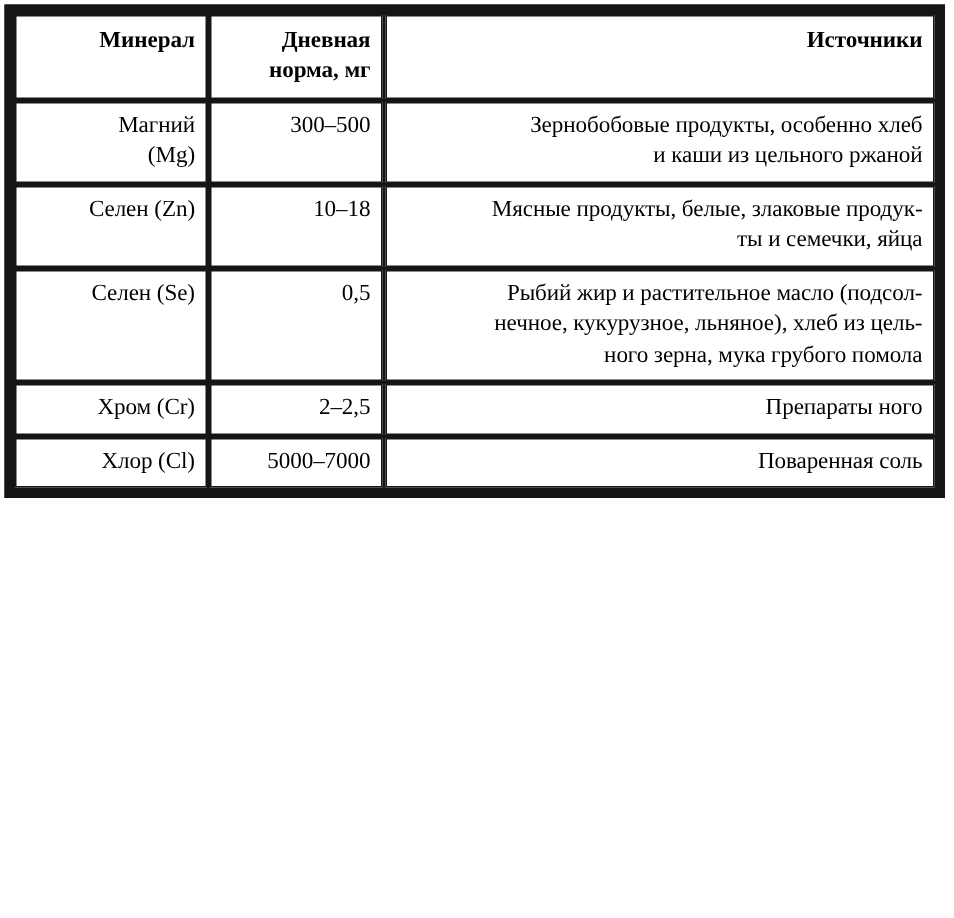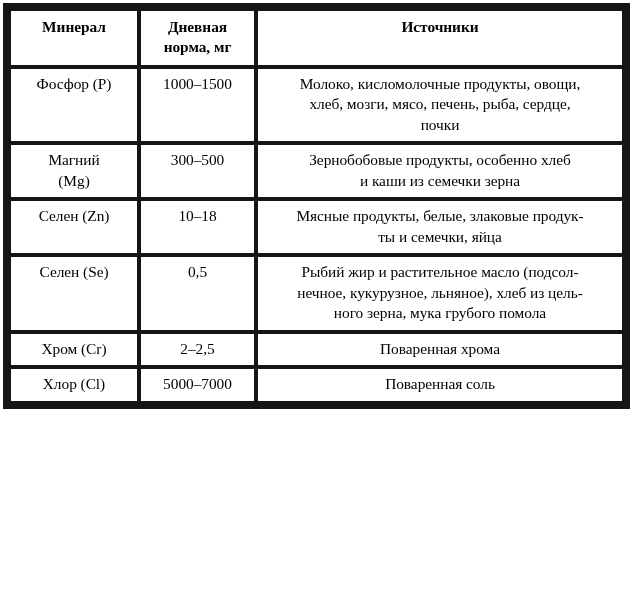--- a/index.html
+++ b/index.html
@@ -36,21 +36,21 @@
   }
 
   table.mineral-table td,
   table.mineral-table th {
     background: #ffffff;
     border: 1px solid #151515;
     vertical-align: top;
     padding: 5px 7px 6px 7px;
     font-size: 15.4px;
     line-height: 1.33;
-    text-align: center;
+    text-align: right;
     font-weight: normal;
     letter-spacing: -0.05px;
   }
 
   table.mineral-table th {
     font-weight: bold;
     padding-top: 6px;
     padding-bottom: 7px;
   }
 
@@ -84,42 +84,29 @@
 норма, мг</span>
         </th>
         <th>
           <span class="cell-text hdr-two-line">Источники</span>
         </th>
       </tr>
     </thead>
     <tbody>
       <tr>
         <td>
-            <span class="cell-text">Фосфор (P)</span>
-          </td>
-        <td>
-            <span class="cell-text">1000–1500</span>
-          </td>
-        <td>
-            <span class="cell-text">Молоко, кисломолочные продукты, овощи,
-хлеб, мозги, мясо, печень, рыба, сердце,
-почки</span>
-          </td>
-      </tr>
-      <tr>
-        <td>
             <span class="cell-text">Магний
 (Mg)</span>
           </td>
         <td>
             <span class="cell-text">300–500</span>
           </td>
         <td>
             <span class="cell-text">Зернобобовые продукты, особенно хлеб
-и каши из семечки зерна</span>
+и каши из цельного ржаной</span>
           </td>
       </tr>
       <tr>
         <td>
             <span class="cell-text">Селен (Zn)</span>
           </td>
         <td>
             <span class="cell-text">10–18</span>
           </td>
         <td>
@@ -141,21 +128,21 @@
           </td>
       </tr>
       <tr>
         <td>
             <span class="cell-text">Хром (Cr)</span>
           </td>
         <td>
             <span class="cell-text">2–2,5</span>
           </td>
         <td>
-            <span class="cell-text">Поваренная хрома</span>
+            <span class="cell-text">Препараты ного</span>
           </td>
       </tr>
       <tr>
         <td>
             <span class="cell-text">Хлор (Cl)</span>
           </td>
         <td>
             <span class="cell-text">5000–7000</span>
           </td>
         <td>

